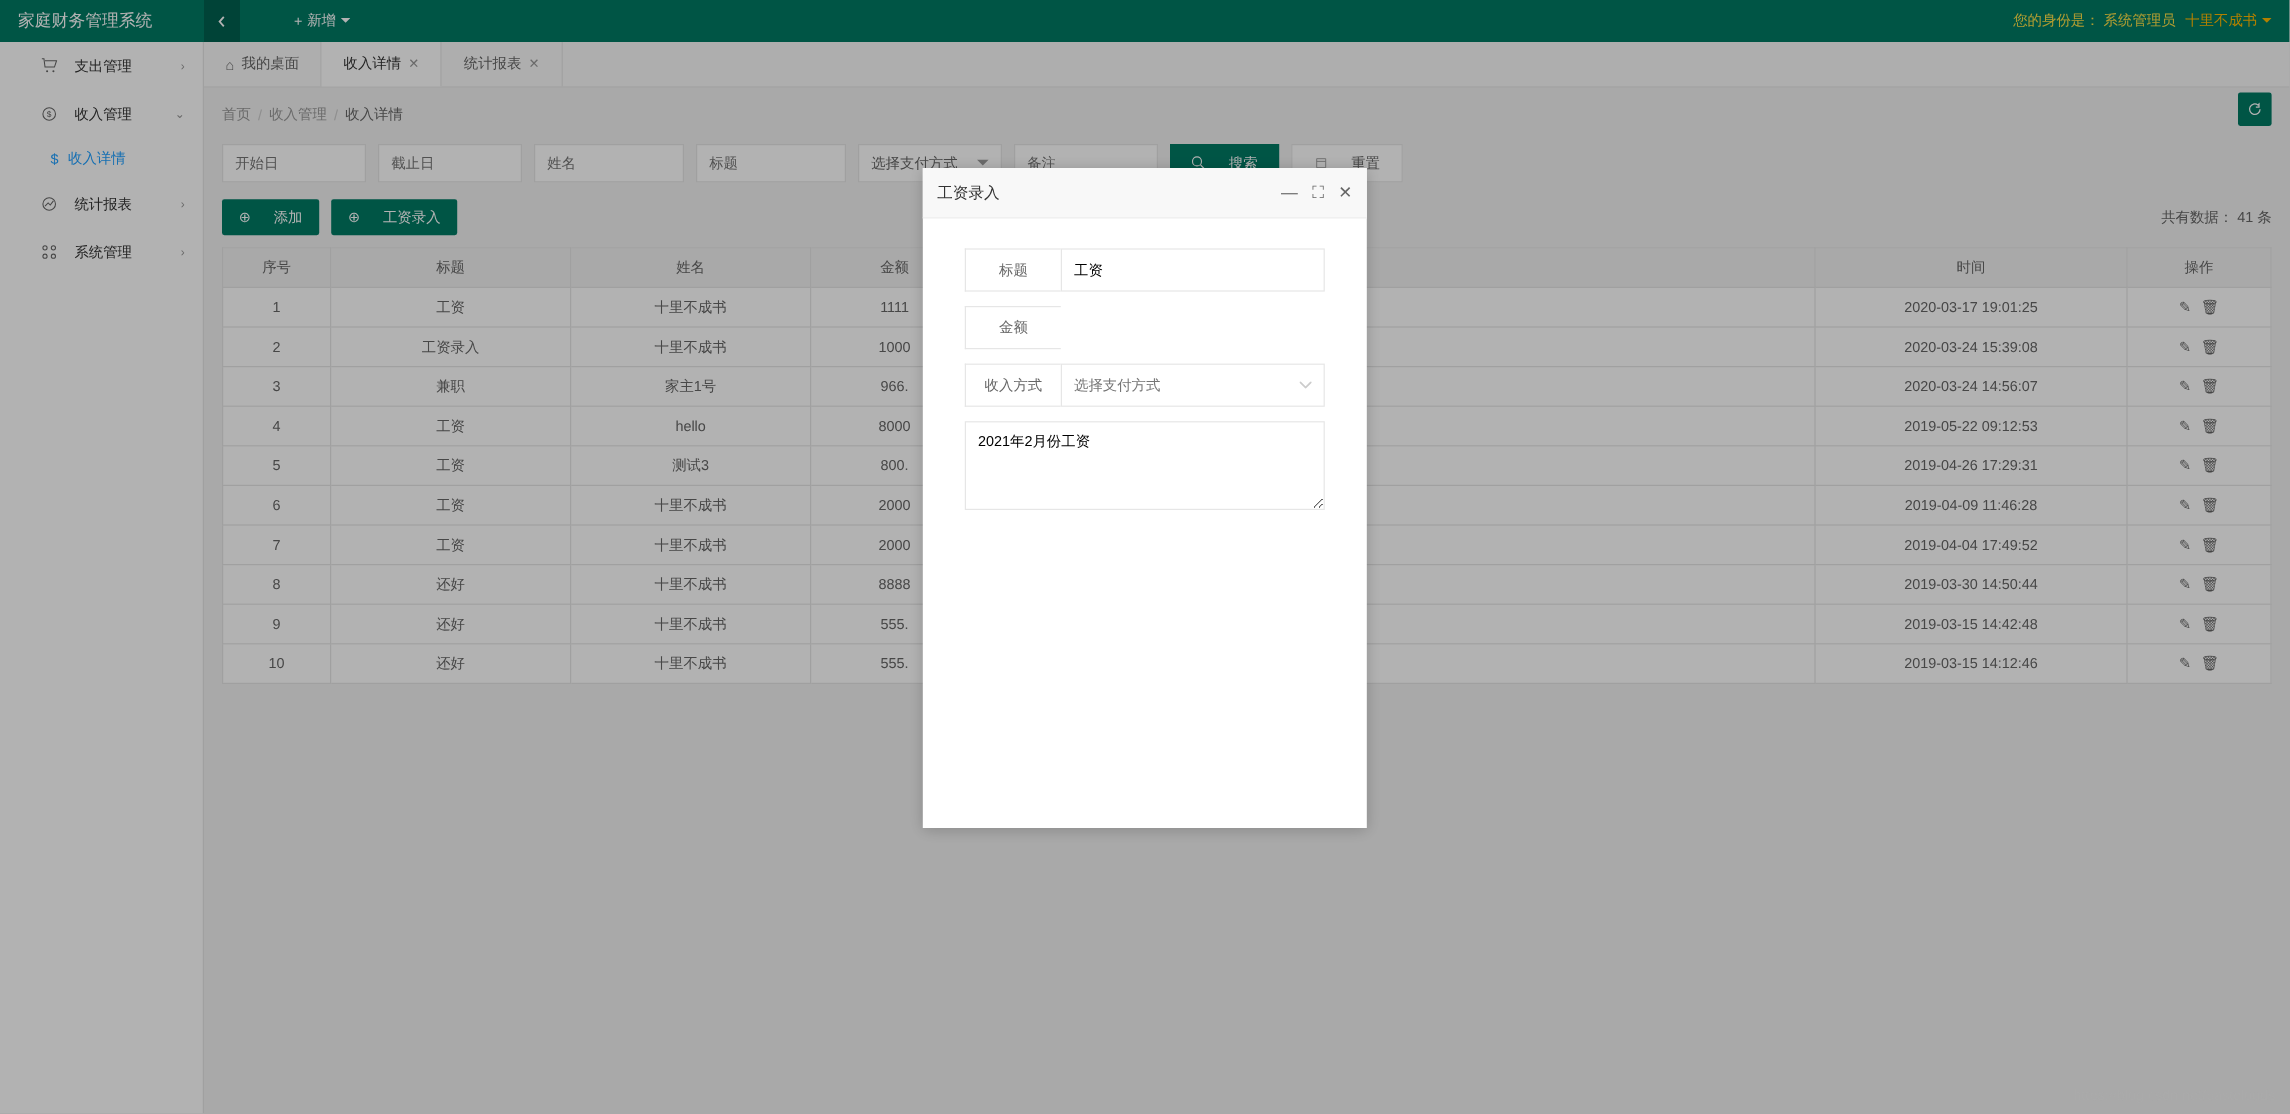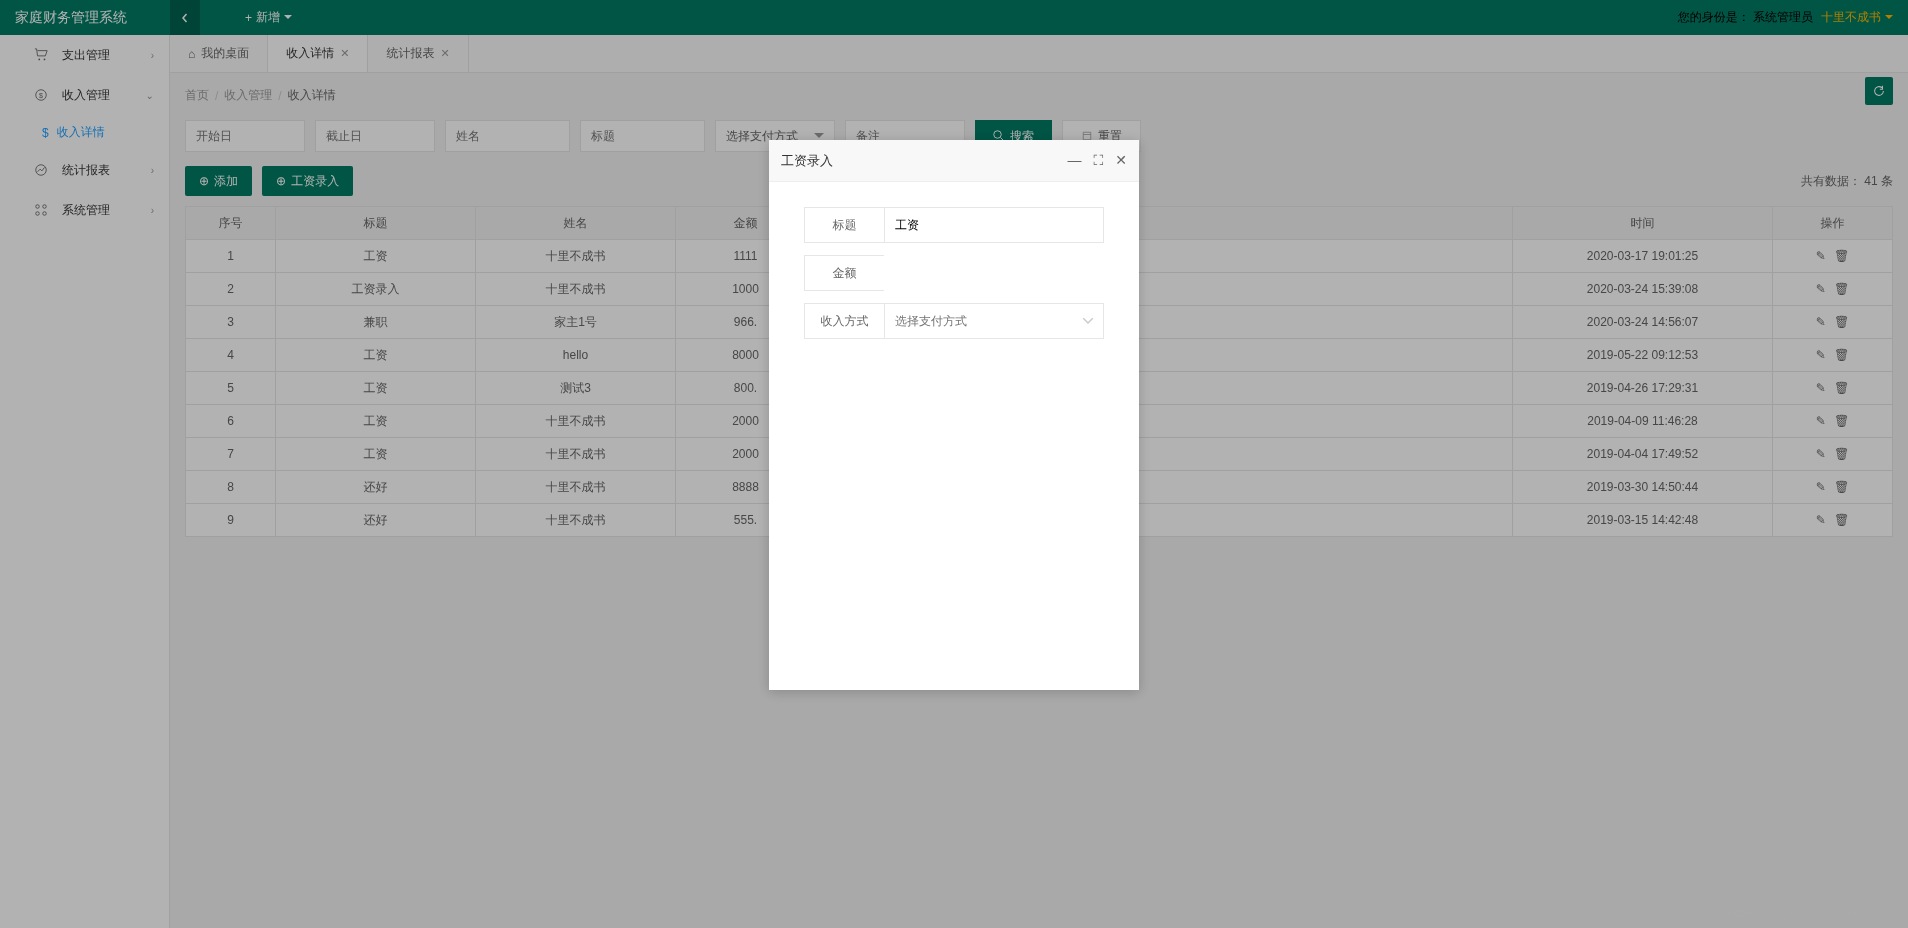--- a/index.html
+++ b/index.html
@@ -3,21 +3,21 @@
   <meta charset="utf-8">
   <style>
     * { margin: 0; padding: 0; box-sizing: border-box; }
     body { font-family: "Microsoft YaHei", -apple-system, sans-serif; font-size: 12px; color: #333; background: #f2f2f2; overflow: hidden; }
     
     .header { background: #007a64; color: #fff; height: 35px; display: flex; align-items: center; padding: 0 0 0 15px; }
     .brand { font-size: 14px; font-weight: 400; width: 155px; }
     .collapse-btn { width: 30px; height: 35px; background: rgba(0,0,0,0.2); display: flex; align-items: center; justify-content: center; cursor: pointer; }
     .new-btn { margin-left: 45px; color: #fff; cursor: pointer; display: flex; align-items: center; gap: 4px; }
     .header-right { margin-left: auto; display: flex; align-items: center; gap: 8px; padding-right: 15px; }
-    .identity { color: #000000; text-align: right; }
+    .identity { color: #fde047; text-align: right; }
     .username { color: #ffb800; cursor: pointer; display: flex; align-items: center; gap: 4px; }
     
     .body-wrap { display: flex; height: calc(100vh - 35px); }
     .sidebar { width: 170px; background: #fff; border-right: 1px solid #e6e6e6; }
     .nav-item { height: 40px; display: flex; align-items: center; padding: 0 15px; cursor: pointer; color: #333; margin-left: 19px; }
     .nav-item .icon { width: 20px; margin-right: 8px; color: #666; }
     .nav-item .arrow { margin-left: auto; color: #999; font-size: 10px; }
     .nav-sub { padding: 0 15px 0 42px; height: 35px; display: flex; align-items: center; color: #1E9FFF; cursor: pointer; font-size: 12px; }
     .nav-sub .dot { margin-right: 8px; }
     
@@ -31,21 +31,21 @@
     .content { flex: 1; padding: 12px 15px; overflow: auto; }
     .breadcrumb { padding: 2px 0 10px 0; color: #999; font-size: 12px; display: flex; align-items: center; gap: 6px; }
     .breadcrumb .sep { color: #ccc; }
     .breadcrumb .current { color: #666; }
     
     .search-row { display: flex; gap: 10px; margin: 6px 0 14px 0; align-items: center; }
     .input { height: 32px; border: 1px solid #e6e6e6; padding: 0 10px; background: #fff; font-size: 12px; color: #333; }
     .input.w120 { width: 120px; }
     .input.w125 { width: 125px; }
     .select { height: 32px; border: 1px solid #e6e6e6; padding: 0 10px; background: #fff; width: 120px; display: flex; align-items: center; justify-content: space-between; color: #666; cursor: pointer; }
-    .btn { height: 32px; padding: 0 18px; border: none; cursor: pointer; display: inline-flex; align-items: center; gap: 5px; font-size: 12px; }
+    .btn { height: 32px; padding: 0 18px; border: none; cursor: pointer; display: inline-flex; align-items: center; gap: 19px; font-size: 12px; }
     .btn-primary { background: #007a64; color: #fff; }
     .btn-default { background: #fff; border: 1px solid #e6e6e6; color: #666; }
     .btn-sm { height: 30px; padding: 0 14px; border-radius: 2px; }
     
     .action-row { display: flex; align-items: center; gap: 10px; margin-bottom: 10px; }
     .data-count { margin-left: auto; color: #666; font-size: 12px; }
     
     table { width: 100%; border-collapse: collapse; background: #fff; }
     th, td { border: 1px solid #e6e6e6; padding: 0 10px; height: 33px; text-align: center; font-size: 12px; font-weight: normal; }
     th { background: #f2f2f2; color: #666; }
@@ -366,20 +366,34 @@
     <td>555.</td>
     <td></td>
     <td>2019-03-15 14:42:48</td>
     <td>
       <div class="op-icons">
         <span>✎</span>
         <span>🗑</span>
       </div>
     </td>
             </tr>
+            <tr>
+    <td>10</td>
+    <td>还好</td>
+    <td>十里不成书</td>
+    <td>555.</td>
+    <td></td>
+    <td>2019-03-15 14:12:46</td>
+    <td>
+      <div class="op-icons">
+        <span>✎</span>
+        <span>🗑</span>
+      </div>
+    </td>
+            </tr>
           </tbody>
       </table>
 
       <div class="pager">
         <div class="pager-btn disabled">‹</div>
         <div class="pager-btn primary"></div>
         <div class="pager-btn primary" style="width:42px">确定</div>
       </div>
     </div>
   </div>
@@ -405,16 +419,19 @@
     </div>
     <div class="form-row">
       <div class="form-label">收入方式</div>
       <div class="form-select">
         <span>选择支付方式</span>
         <svg width="10" height="6" viewBox="0 0 10 6">
             <path d="M0 0 L5 5 L10 0" stroke="#ccc" fill="none" stroke-width="1.5"></path>
           </svg>
       </div>
     </div>
+    <div class="form-row">
+      <textarea class="form-textarea" style="">2021年2月份工资</textarea>
+    </div>
   </div>
 </div>
 
 <div class="watermark">https://blog.csdn.net/pastclouds</div>
 
 </body></html>

